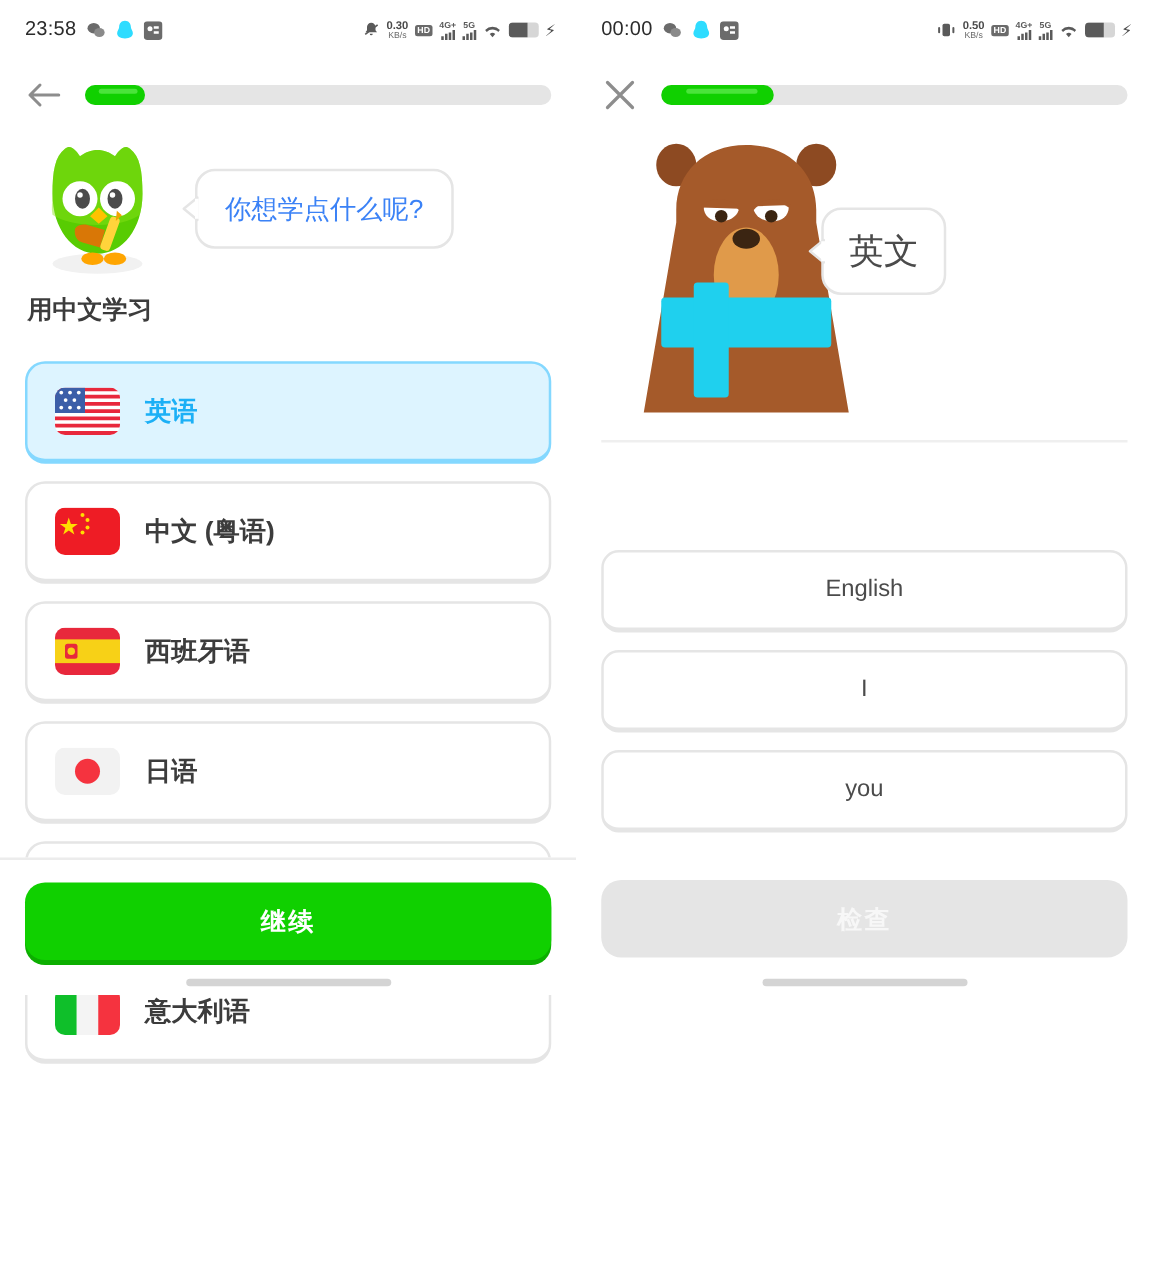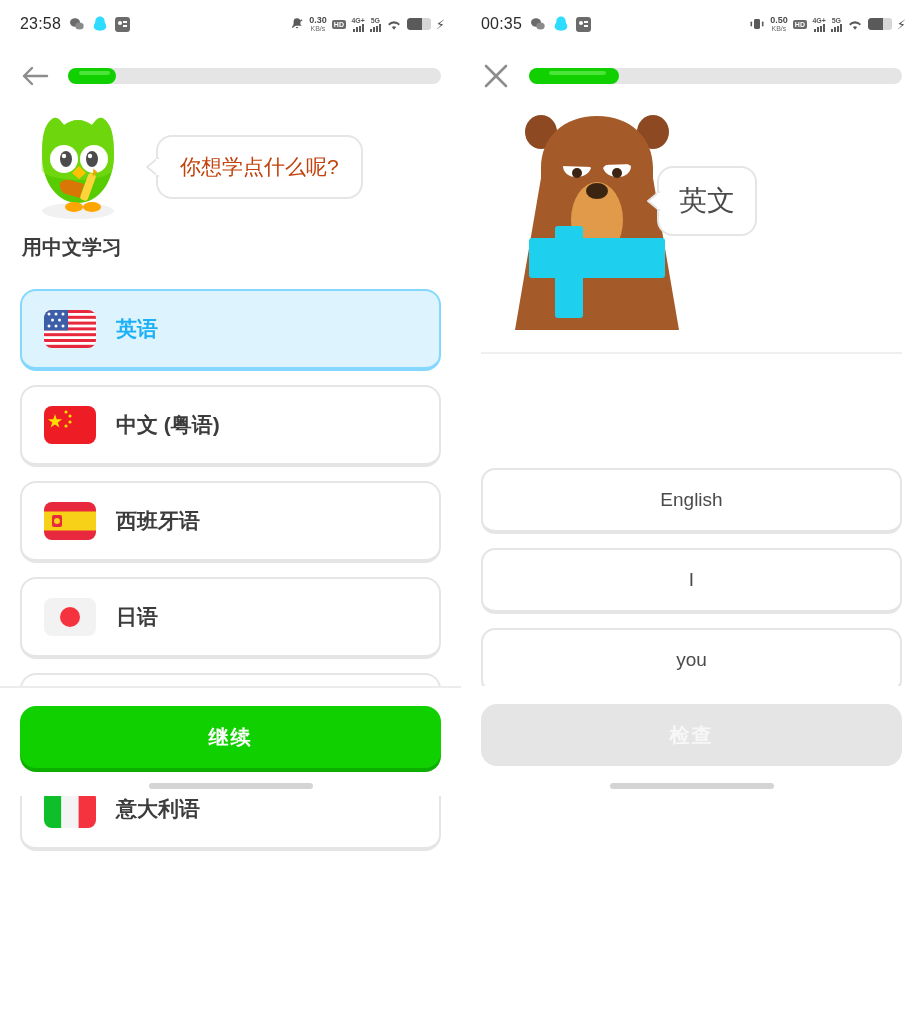--- a/index.html
+++ b/index.html
@@ -60,21 +60,21 @@
   .duo-row { display: flex; align-items: center; padding: 6px 20px 0 22px; gap: 8px; height: 120px; }
   .duo { width: 112px; height: 112px; flex: none; }
   .bubble {
     position: relative; background: #ffffff; border: 2px solid #e5e5e5;
     border-radius: 16px; padding: 16px 22px; margin-left: 14px;
   }
   .bubble .tail {
     position: absolute; left: -13px; top: 50%; transform: translateY(-50%);
     width: 14px; height: 22px;
   }
-  .bubble-text { font-size: 21px; color: #c2410c; white-space: nowrap; }
+  .bubble-text { font-size: 21px; color: #3b82f6; white-space: nowrap; }
 
   .section-title {
     font-size: 20px; font-weight: 700; color: #3c3c3c;
     padding: 10px 22px 12px 22px;
   }
 
   
   .lang-list { padding: 16px 20px; display: flex; flex-direction: column; gap: 14px; }
   .lang-row {
     display: flex; align-items: center; gap: 20px;
@@ -116,21 +116,21 @@
   .bear { position: absolute; left: 36px; top: 4px; width: 200px; height: 228px; }
   .bear-bubble {
     position: absolute; left: 196px; top: 62px;
     background: #ffffff; border: 2px solid #e5e5e5; border-radius: 16px;
     padding: 14px 20px;
   }
   .bear-bubble .tail { position: absolute; left: -13px; top: 50%; transform: translateY(-50%); width: 14px; height: 22px; }
   .bear-bubble-text { font-size: 28px; color: #4b4b4b; white-space: nowrap; }
   .hr-divider { height: 2px; background: #efefef; margin: 0 20px; }
 
-  .choices { padding: 0 20px; display: flex; flex-direction: column; gap: 14px; margin-top: 114px; justify-content: center; }
+  .choices { padding: 0 20px; display: flex; flex-direction: column; gap: 14px; margin-top: 86px; justify-content: center; }
   .choice {
     height: 66px; border: 2px solid #e5e5e5; border-bottom-width: 4px;
     border-radius: 14px; display: flex; align-items: center; justify-content: center;
     font-size: 19px; color: #4b4b4b; background: #ffffff; cursor: pointer;
   }
 </style>
 </head>
 <body>
 
 <div class="screen-pair">
@@ -351,21 +351,21 @@
       <button class="cta primary">继续</button>
       <div class="home-indicator"></div>
     </div>
 
   </div>
 
   <div class="panel">
 
     <div class="statusbar">
       <div class="sb-left">
-        <span class="sb-time">00:35</span>
+        <span class="sb-time">00:00</span>
         <span class="ico">
           <svg width="16" height="16" viewBox="0 0 16 16">
               <ellipse cx="6" cy="6.5" rx="5" ry="4.2" fill="#6b6b6b"></ellipse>
               <ellipse cx="10.5" cy="10" rx="4.2" ry="3.6" fill="#8a8a8a"></ellipse>
             </svg>
         </span>
         <span class="ico">
           <svg width="14" height="17" viewBox="0 0 14 17">
               <path d="M7 0.6C4 0.6 2.3 3 2.3 5.6c0 1.6-1.6 3-1.6 5 0 2.4 2.3 4.1 6.3 4.1s6.3-1.7 6.3-4.1c0-2-1.6-3.4-1.6-5C11.7 3 10 0.6 7 0.6z" fill="#2edcff"></path>
             </svg>

